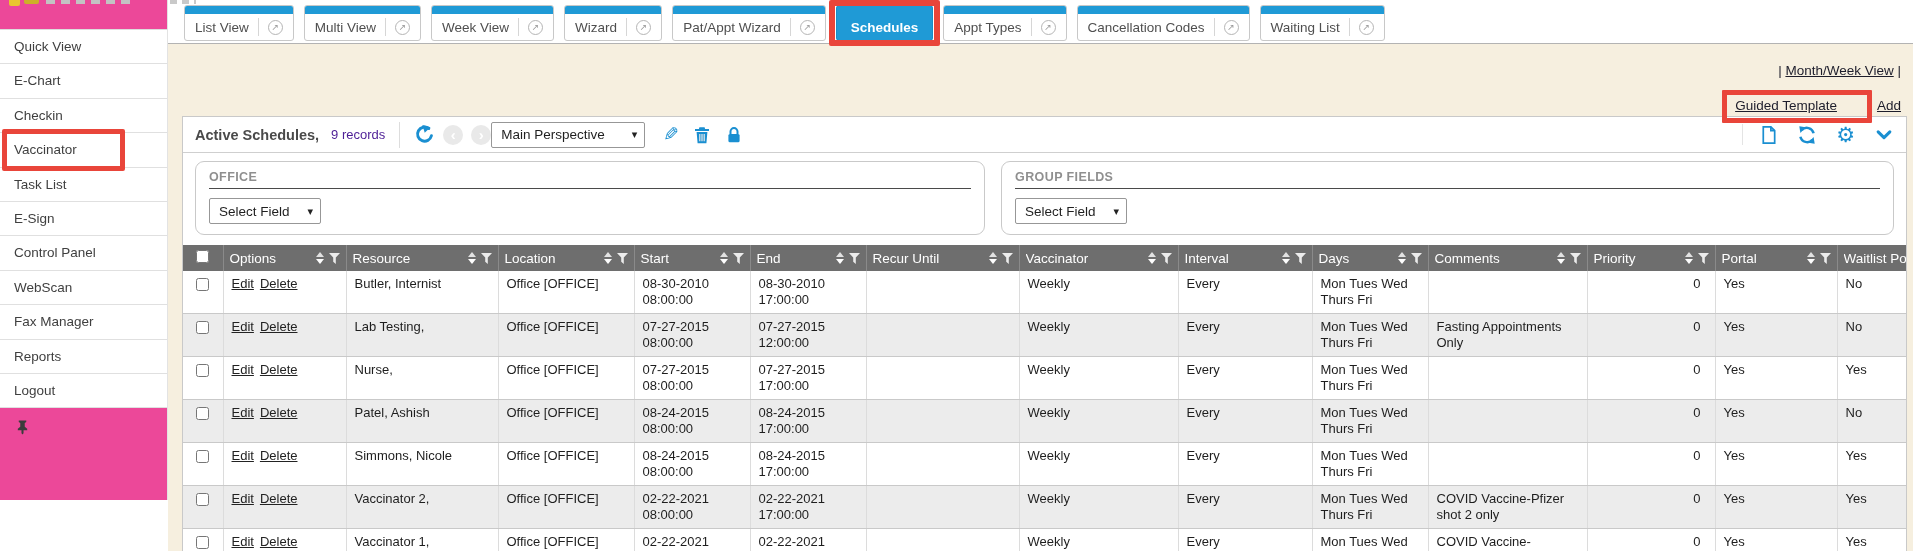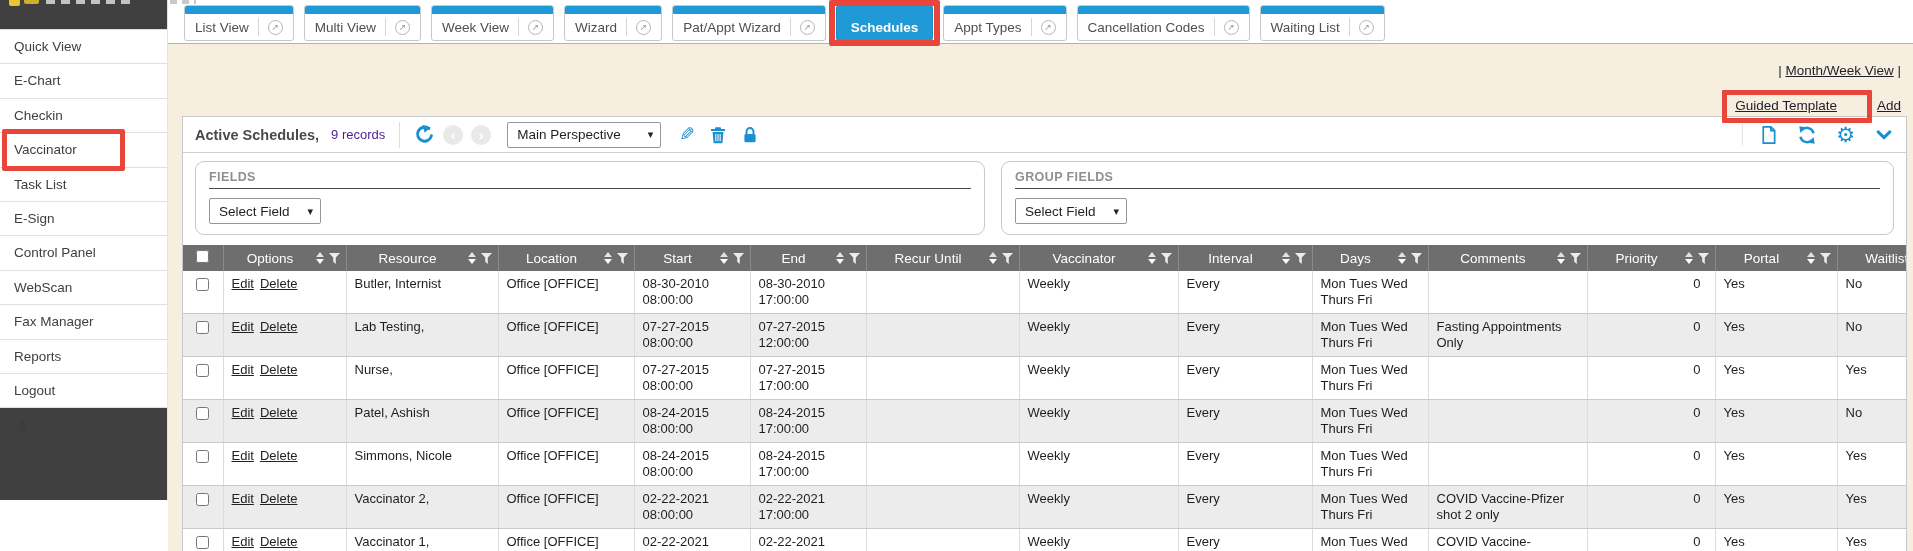--- a/index.html
+++ b/index.html
@@ -2,21 +2,21 @@
 <html><head>
 <meta charset="utf-8">
 <title>Scheduler - Schedules</title>
 <style>
   * { margin:0; padding:0; box-sizing:border-box; }
   html,body { width:1913px; height:551px; overflow:hidden; background:#fff;
     font-family:"Liberation Sans","DejaVu Sans",sans-serif; font-size:13px; color:#222; }
   .screen { position:relative; width:1913px; height:551px; }
 
   
-  .sidebar { position:absolute; left:0; top:0; width:168px; height:500px; background:#404040;
+  .sidebar { position:absolute; left:0; top:0; width:168px; height:500px; background:#ec4899;
     border-right:1px solid #e3e3e3; z-index:3; }
   .logo-stub { position:relative; height:30px; border-bottom:1px solid #ddd; overflow:hidden; }
   .logo-y1 { position:absolute; left:9px; top:-2px; width:11px; height:8px; background:#e9c52f; border-radius:0 0 2px 2px;}
   .logo-y2 { position:absolute; left:24px; top:-2px; width:15px; height:6px; background:#cdb02a; border-radius:0 0 2px 2px;}
   .logo-dashes { position:absolute; left:46px; top:0; width:88px; height:4px;
     background:repeating-linear-gradient(90deg,#c3c3c3 0 9px,transparent 9px 15px); }
   .side-item { position:relative; height:34.4px; line-height:34px; padding-left:14px;
     border-bottom:1px solid #e0e0e0; color:#3f3f3f; font-size:13.5px; cursor:pointer; background:#fff; }
   .annot-side { position:absolute; left:2px; right:42px; top:-4px; bottom:-4px;
     border:5px solid #e9453a; border-radius:2px; pointer-events:none; z-index:6; }
@@ -62,40 +62,40 @@
   .tb-title { font-size:14.5px; font-weight:bold; color:#4a4a4a; }
   .tb-records { font-size:13px; color:#4c1d95; margin-left:12px;text-align:center; }
   .vsep { width:1px; height:26px; background:#ddd; margin:0 14px; }
   .icon-btn { display:inline-flex; align-items:center; justify-content:center; cursor:pointer; background:none; border:none; }
   .circle-btn { width:20px; height:20px; border-radius:50%; background:#e9e9e9; color:#fff;
     font-size:15px; font-weight:bold; display:grid; place-items:center; margin-left:8px; line-height:1; cursor:default; }
   .sel { display:inline-flex; align-items:center; justify-content:space-between; gap:14px;
     border:1px solid #979797; border-radius:2px; background:#fff; height:26px; padding:0 7px 0 9px;
     font-size:13.5px; color:#1f1f1f; cursor:pointer; white-space:nowrap; }
   .sel .caret { font-size:11px; color:#222; }
-  .sel-perspective { width:154px; margin-left:16px; }
+  .sel-perspective { width:154px; }
   .glyph-icon { color:#1a8fd1; line-height:1; }
   .pencil { font-size:19px; margin-left:18px; transform:scaleX(-1); }
   .gear { font-size:21px; }
   .tb-spacer { flex:1; }
   .tb-right { display:flex; align-items:center; gap:19px; padding-left:16px; border-left:1px solid #e4e4e4; }
 
   
   .filter-row { display:flex; gap:16px; padding:8px 12px; }
   .fbox { border:1px solid #c9c9c9; border-radius:9px; background:#fff; padding:8px 13px 10px; }
   .fbox.filters { flex:0 0 46.5%; }
   .fbox.groups { flex:1; }
   .flabel { display:block; color:#8f8f8f; font-size:12.5px; font-weight:bold; letter-spacing:.4px;
     border-bottom:1px solid #4a4a4a; padding-bottom:4px; margin-bottom:9px; }
   .sel-field { width:112px; }
 
   
   .table-clip { overflow:hidden; width:100%; margin-top:2px; }
   table { width:1774px; table-layout:fixed; border-collapse:collapse; }
-  th { background:#6e6e6e; color:#fff; font-weight:normal; font-size:13.5px; text-align:center;
+  th { background:#6e6e6e; color:#fff; font-weight:normal; font-size:13.5px; text-align:left;
     padding:4px 6px; border-right:1px solid #8a8a8a; height:26px; cursor:pointer; }
   .th-in { display:flex; align-items:center; gap:5px; }
   .th-lab { flex:1; white-space:nowrap; overflow:hidden; }
   .sort { display:inline-flex; flex-direction:column; gap:2px; cursor:pointer; }
   .tu { width:0; height:0; border-left:4px solid transparent; border-right:4px solid transparent; border-bottom:5px solid #e2e2e2; }
   .td2 { width:0; height:0; border-left:4px solid transparent; border-right:4px solid transparent; border-top:5px solid #fdfdfd; }
   .funnel { width:11px; height:11px; fill:#ececec; cursor:pointer; flex:0 0 auto; }
   .th-check { text-align:center; }
   td { font-size:13px; color:#1e1e1e; padding:5px 8px; border-right:1px solid #dcdcdc;
     border-bottom:1px solid #c9c9c9; vertical-align:top; line-height:16px; background:transparent; }
@@ -290,21 +290,21 @@
             <span class="icon-btn">
               <svg width="20" height="18" viewBox="0 0 20 20">
                   <path d="M3.5 6.5 10 13l6.5-6.5" fill="none" stroke="#1a8fd1" stroke-width="3.4" stroke-linecap="round" stroke-linejoin="round"></path>
                 </svg>
             </span>
           </span>
         </div>
 
         <div class="filter-row">
           <div class="fbox filters">
-            <span class="flabel">FIELDS</span>
+            <span class="flabel">OFFICE</span>
             <span class="sel sel-field">
               <span>Select Field</span>
               <span class="caret">▾</span>
             </span>
           </div>
           <div class="fbox groups">
             <span class="flabel">GROUP FIELDS</span>
             <span class="sel sel-field">
               <span>Select Field</span>
               <span class="caret">▾</span>

